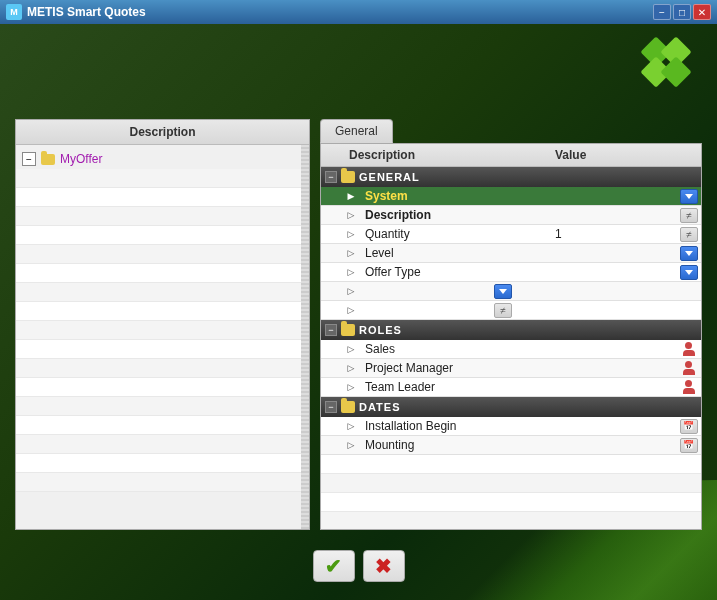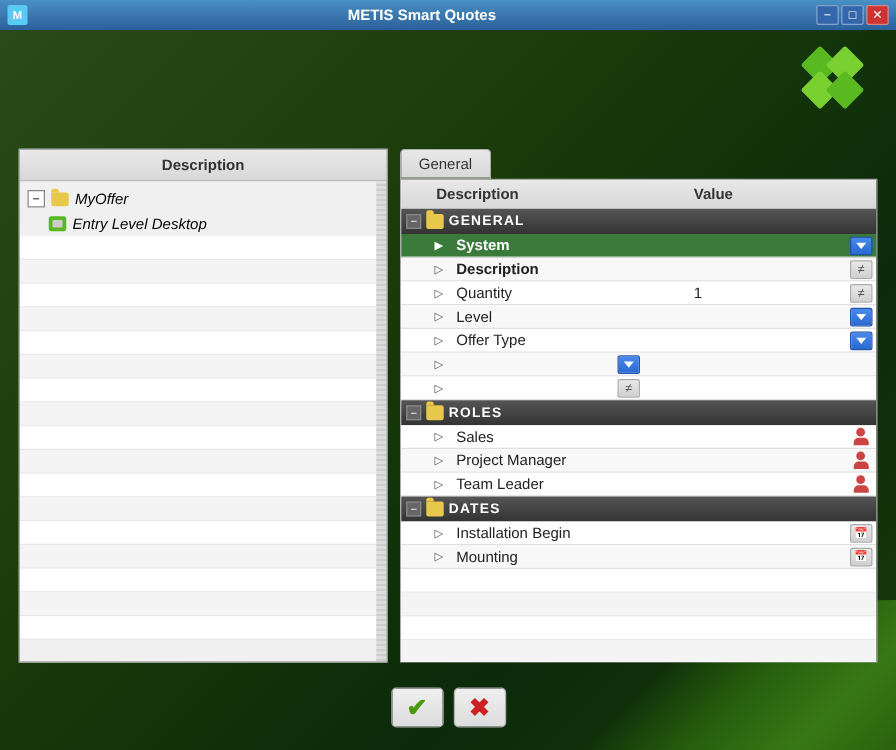--- a/index.html
+++ b/index.html
@@ -26,21 +26,20 @@
       background: #5bc8f5;
       border-radius: 2px;
       display: flex; align-items: center; justify-content: center;
       font-size: 9px; color: #fff; font-weight: bold;
     }
     .title-bar-text {
       flex: 1;
       color: white;
       font-size: 12px;
       font-weight: bold;
-      text-align: center;
     }
     .title-bar-buttons {
       display: flex; gap: 2px;
     }
     .tb-btn {
       width: 18px; height: 16px;
       border: 1px solid rgba(255,255,255,0.4);
       border-radius: 2px;
       cursor: pointer;
       display: flex; align-items: center; justify-content: center;
@@ -164,23 +163,22 @@
       border-radius: 2px;
       display: flex; align-items: center; justify-content: center;
     }
     .system-icon-inner {
       width: 8px; height: 6px;
       background: #ccc;
       border-radius: 1px;
     }
     .tree-label {
       font-size: 12px;
-      color: #000000;
+      color: #a21caf;
       white-space: nowrap;
-      font-style: italic;
     }
 
     
     .right-panel {
       flex: 1;
       display: flex;
       flex-direction: column;
     }
     .tab-bar {
       display: flex;
@@ -289,21 +287,21 @@
       flex-shrink: 0;
     }
     .prop-row.highlight .prop-chevron { color: white; }
     .prop-name {
       flex: 1;
       padding: 0 4px;
       font-size: 12px;
       color: #222;
       white-space: nowrap;
     }
-    .prop-row.highlight .prop-name { color: #ffffff; font-weight: bold; }
+    .prop-row.highlight .prop-name { color: #fde047; font-weight: bold; }
     .prop-value {
       width: 130px;
       padding: 0 8px;
       font-size: 12px;
       color: #222;
     }
     .prop-action {
       width: 24px;
       display: flex; align-items: center; justify-content: center;
     }
@@ -440,28 +438,20 @@
         <div class="tree-area">
 
           <div class="tree-item level0">
             <div class="tree-expand">−</div>
             <div class="tree-icon">
               <div class="folder-icon"></div>
             </div>
             <span class="tree-label">MyOffer</span>
           </div>
 
-          <div class="tree-item level1">
-            <div class="tree-icon">
-              <div class="system-icon">
-                  <div class="system-icon-inner"></div>
-                </div>
-            </div>
-            <span class="tree-label">Entry Level Desktop</span>
-          </div>
 
 
           <div class="stripe-row"></div>
           <div class="stripe-row"></div>
           <div class="stripe-row"></div>
           <div class="stripe-row"></div>
           <div class="stripe-row"></div>
           <div class="stripe-row"></div>
           <div class="stripe-row"></div>
           <div class="stripe-row"></div>

